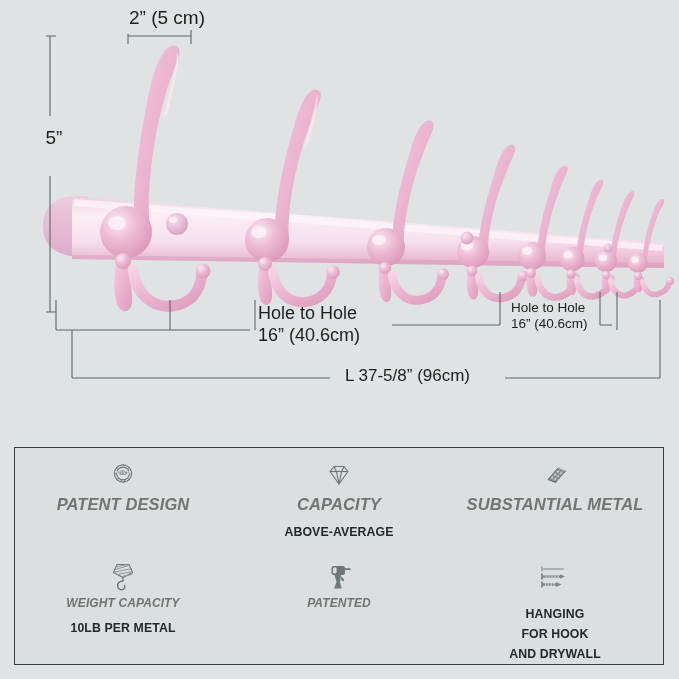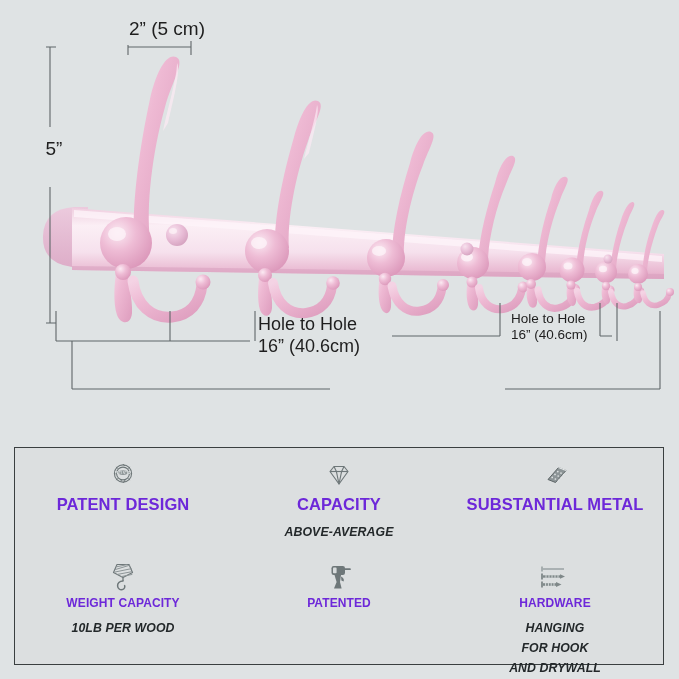--- a/index.html
+++ b/index.html
@@ -7,21 +7,21 @@
     width:679px;height:679px;
     background:#dfe3e4;
     font-family:"Liberation Sans", sans-serif;
     overflow:hidden;
     position:relative;
     -webkit-font-smoothing:antialiased;
   }
   .stage{position:absolute;inset:0;}
 
   
-  .product-area{position:absolute;left:0;top:11px;width:679px;height:430px;}
+  .product-area{position:absolute;left:0;top:0;width:679px;height:430px;}
   .rack-svg{position:absolute;left:0;top:0;}
 
   
   .dim{
     position:absolute;
     color:#1e1e1e;
     white-space:nowrap;
     line-height:1.22;
   }
   .dim-top{left:129px;top:6px;font-size:19px;}
@@ -57,34 +57,34 @@
     box-sizing:border-box;
   }
   .feat-icon{
     height:34px;
     display:flex;align-items:center;justify-content:center;
     margin-bottom:3px;
   }
   .feat-title{
     font-size:16.5px;
     font-weight:bold;
-    color:#6d28d9;
+    color:#737373;
     letter-spacing:.1px;
     text-align:left;
     white-space:nowrap;
+    font-style:italic;
   }
   .feat-sub{
     margin-top:9px;
     font-size:12.3px;
     font-weight:bold;
     color:#23282a;
     text-align:center;
     line-height:1.62;
     letter-spacing:.1px;
-    font-style:italic;
   }
   .feat-sub span{display:block;}
   
   .feat.r2{padding-top:16px;}
   .feat.r2 .feat-title{font-size:12px;}
 </style>
 </head>
 <body>
 
 <div class="stage">
@@ -266,20 +266,23 @@
     <div class="dim dim-h2h-1">
       <span>Hole to Hole</span>
       <span class="l2">16” (40.6cm)</span>
     </div>
 
     <div class="dim dim-h2h-2">
       <span>Hole to Hole</span>
       <span class="l2">16” (40.6cm)</span>
     </div>
 
+    <div class="dim dim-total">
+      <span>L 37-5/8” (96cm)</span>
+    </div>
   </div>
 
   <div class="features">
     <div class="feat-grid">
 
       <div class="feat">
         <div class="feat-icon">
           <svg width="30" height="30" viewBox="0 0 30 30">
             <g fill="none" stroke="#6e7779" stroke-width="1.1">
               <circle cx="15" cy="13.5" r="8.6"></circle>
@@ -348,21 +351,21 @@
               <path d="M8.5,6.8 L19.4,4.6 M7.2,9.6 L22,5.1 M6.2,12.2 L23.6,8.6
                        M9.5,14.4 L24.3,11.6 M13.2,16.6 L24.3,14.4"></path>
             </g>
             <path d="M15,17.5 L15,21" stroke="#6e7779" stroke-width="1.3"></path>
             <path d="M15,21 C11.4,21 9.4,23.4 9.6,26 C9.8,28.6 12,30.2 14.4,29.6
                      C16.4,29 17.2,27.2 16.6,25.6" fill="none" stroke="#6e7779" stroke-width="1.5" stroke-linecap="round"></path>
           </svg>
         </div>
         <div class="feat-title">WEIGHT CAPACITY</div>
         <div class="feat-sub">
-          <span>10LB PER WOOD</span>
+          <span>10LB PER METAL</span>
         </div>
       </div>
 
       <div class="feat r2">
         <div class="feat-icon">
           <svg width="30" height="32" viewBox="0 0 30 32">
             <rect x="7.5" y="6" width="13.5" height="9" rx="2.2" fill="#6e7779"></rect>
             <rect x="9" y="7.6" width="3.6" height="5.6" rx="0.8" fill="#d8dcdd"></rect>
             <path d="M21,9.2 L26,9.2" stroke="#6e7779" stroke-width="1.7" stroke-linecap="round"></path>
             <path d="M10.5,15 L17,15 L16,22 L12.6,22 Z" fill="#6e7779"></path>
@@ -390,21 +393,20 @@
 
             <path d="M4,21.5 L4,27.5" stroke="#7f8889" stroke-width="1.8"></path>
             <path d="M4.8,24.5 L18,24.5" stroke="#7f8889" stroke-width="2.6"></path>
             <path d="M18,21.9 L23.5,24.5 L18,27.1 Z" fill="#7f8889"></path>
             <g stroke="#e0e4e5" stroke-width="0.9">
               <path d="M7.6,23.1 L7.6,25.9 M10.4,23.1 L10.4,25.9 M13.2,23.1 L13.2,25.9
                        M16,23.1 L16,25.9"></path>
             </g>
           </svg>
         </div>
-        <div class="feat-title">HARDWARE</div>
         <div class="feat-sub">
           <span>HANGING</span>
           <span>FOR HOOK</span>
           <span>AND DRYWALL</span>
         </div>
       </div>
 
     </div>
   </div>
 </div>

